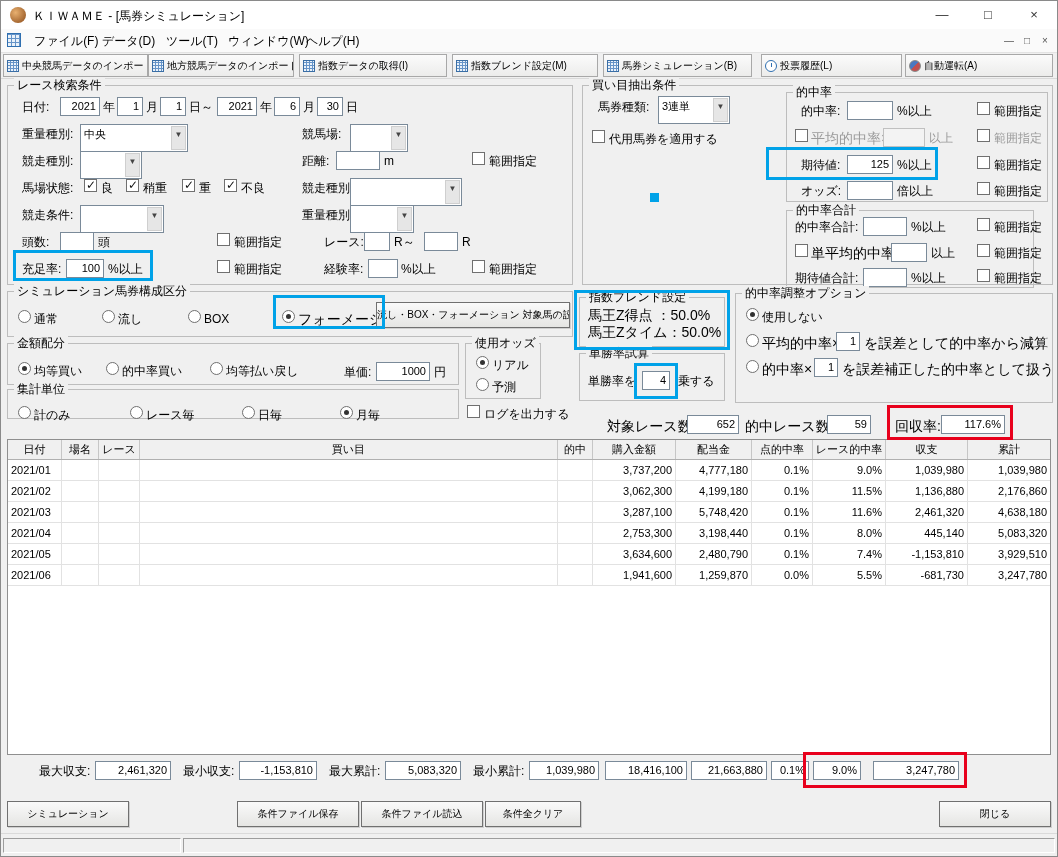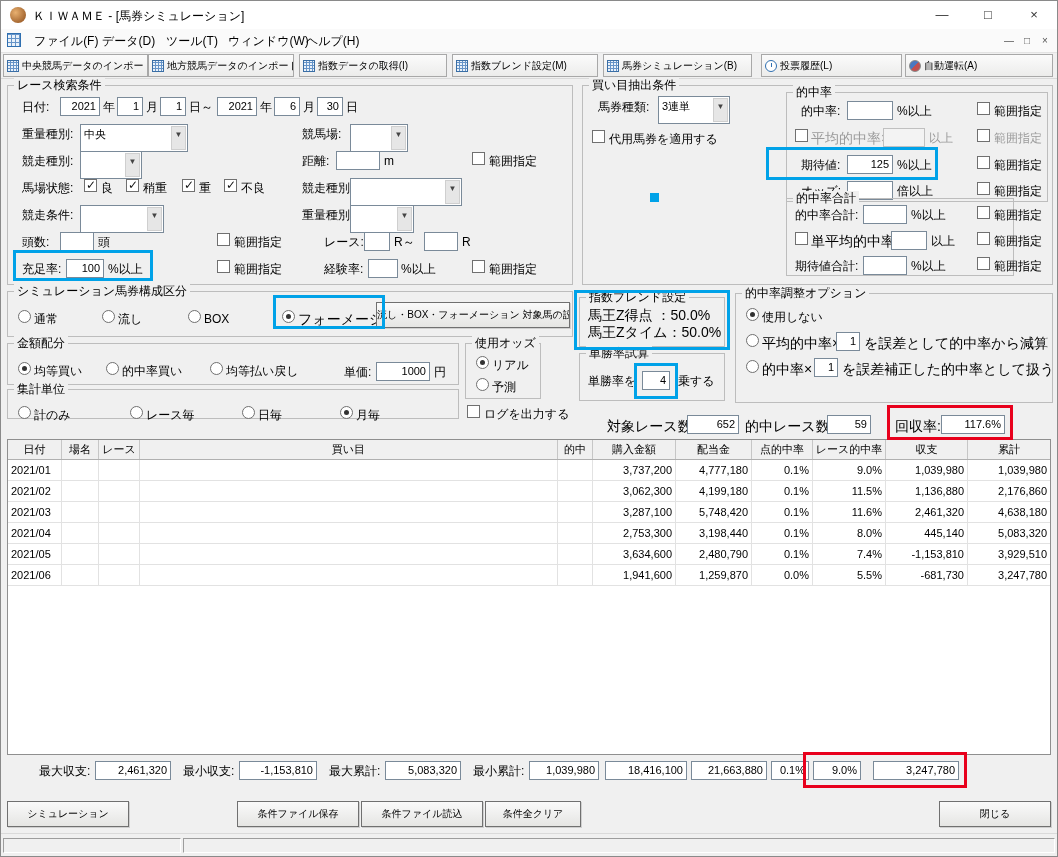--- a/index.html
+++ b/index.html
@@ -223,21 +223,21 @@
       <span class="chk" style="left:190px;top:63px"></span>
       <span class="lb" style="left:207px;top:65px">範囲指定</span>
 
       <span class="lb" style="left:14px;top:91px">オッズ:</span>
       <span class="txt" style="left:60px;top:88px;width:46px"></span>
       <span class="lb" style="left:110px;top:91px">倍以上</span>
       <span class="chk" style="left:190px;top:89px"></span>
       <span class="lb" style="left:207px;top:91px">範囲指定</span>
     </div>
 
-    <div class="grp" style="left:203px;top:112px;width:228px;height:78px">
+    <div class="grp" style="left:203px;top:124px;width:248px;height:78px">
       <span class="gt">的中率合計</span>
       <span class="lb" style="left:8px;top:9px">的中率合計:</span>
       <span class="txt" style="left:76px;top:6px;width:44px"></span>
       <span class="lb" style="left:124px;top:9px">%以上</span>
       <span class="chk" style="left:190px;top:7px"></span>
       <span class="lb" style="left:207px;top:9px">範囲指定</span>
 
       <span class="chk" style="left:8px;top:33px"></span>
       <span class="lb lb11" style="left:24px;top:35px">単平均的中率×</span>
       <span class="txt" style="left:104px;top:32px;width:36px"></span>

